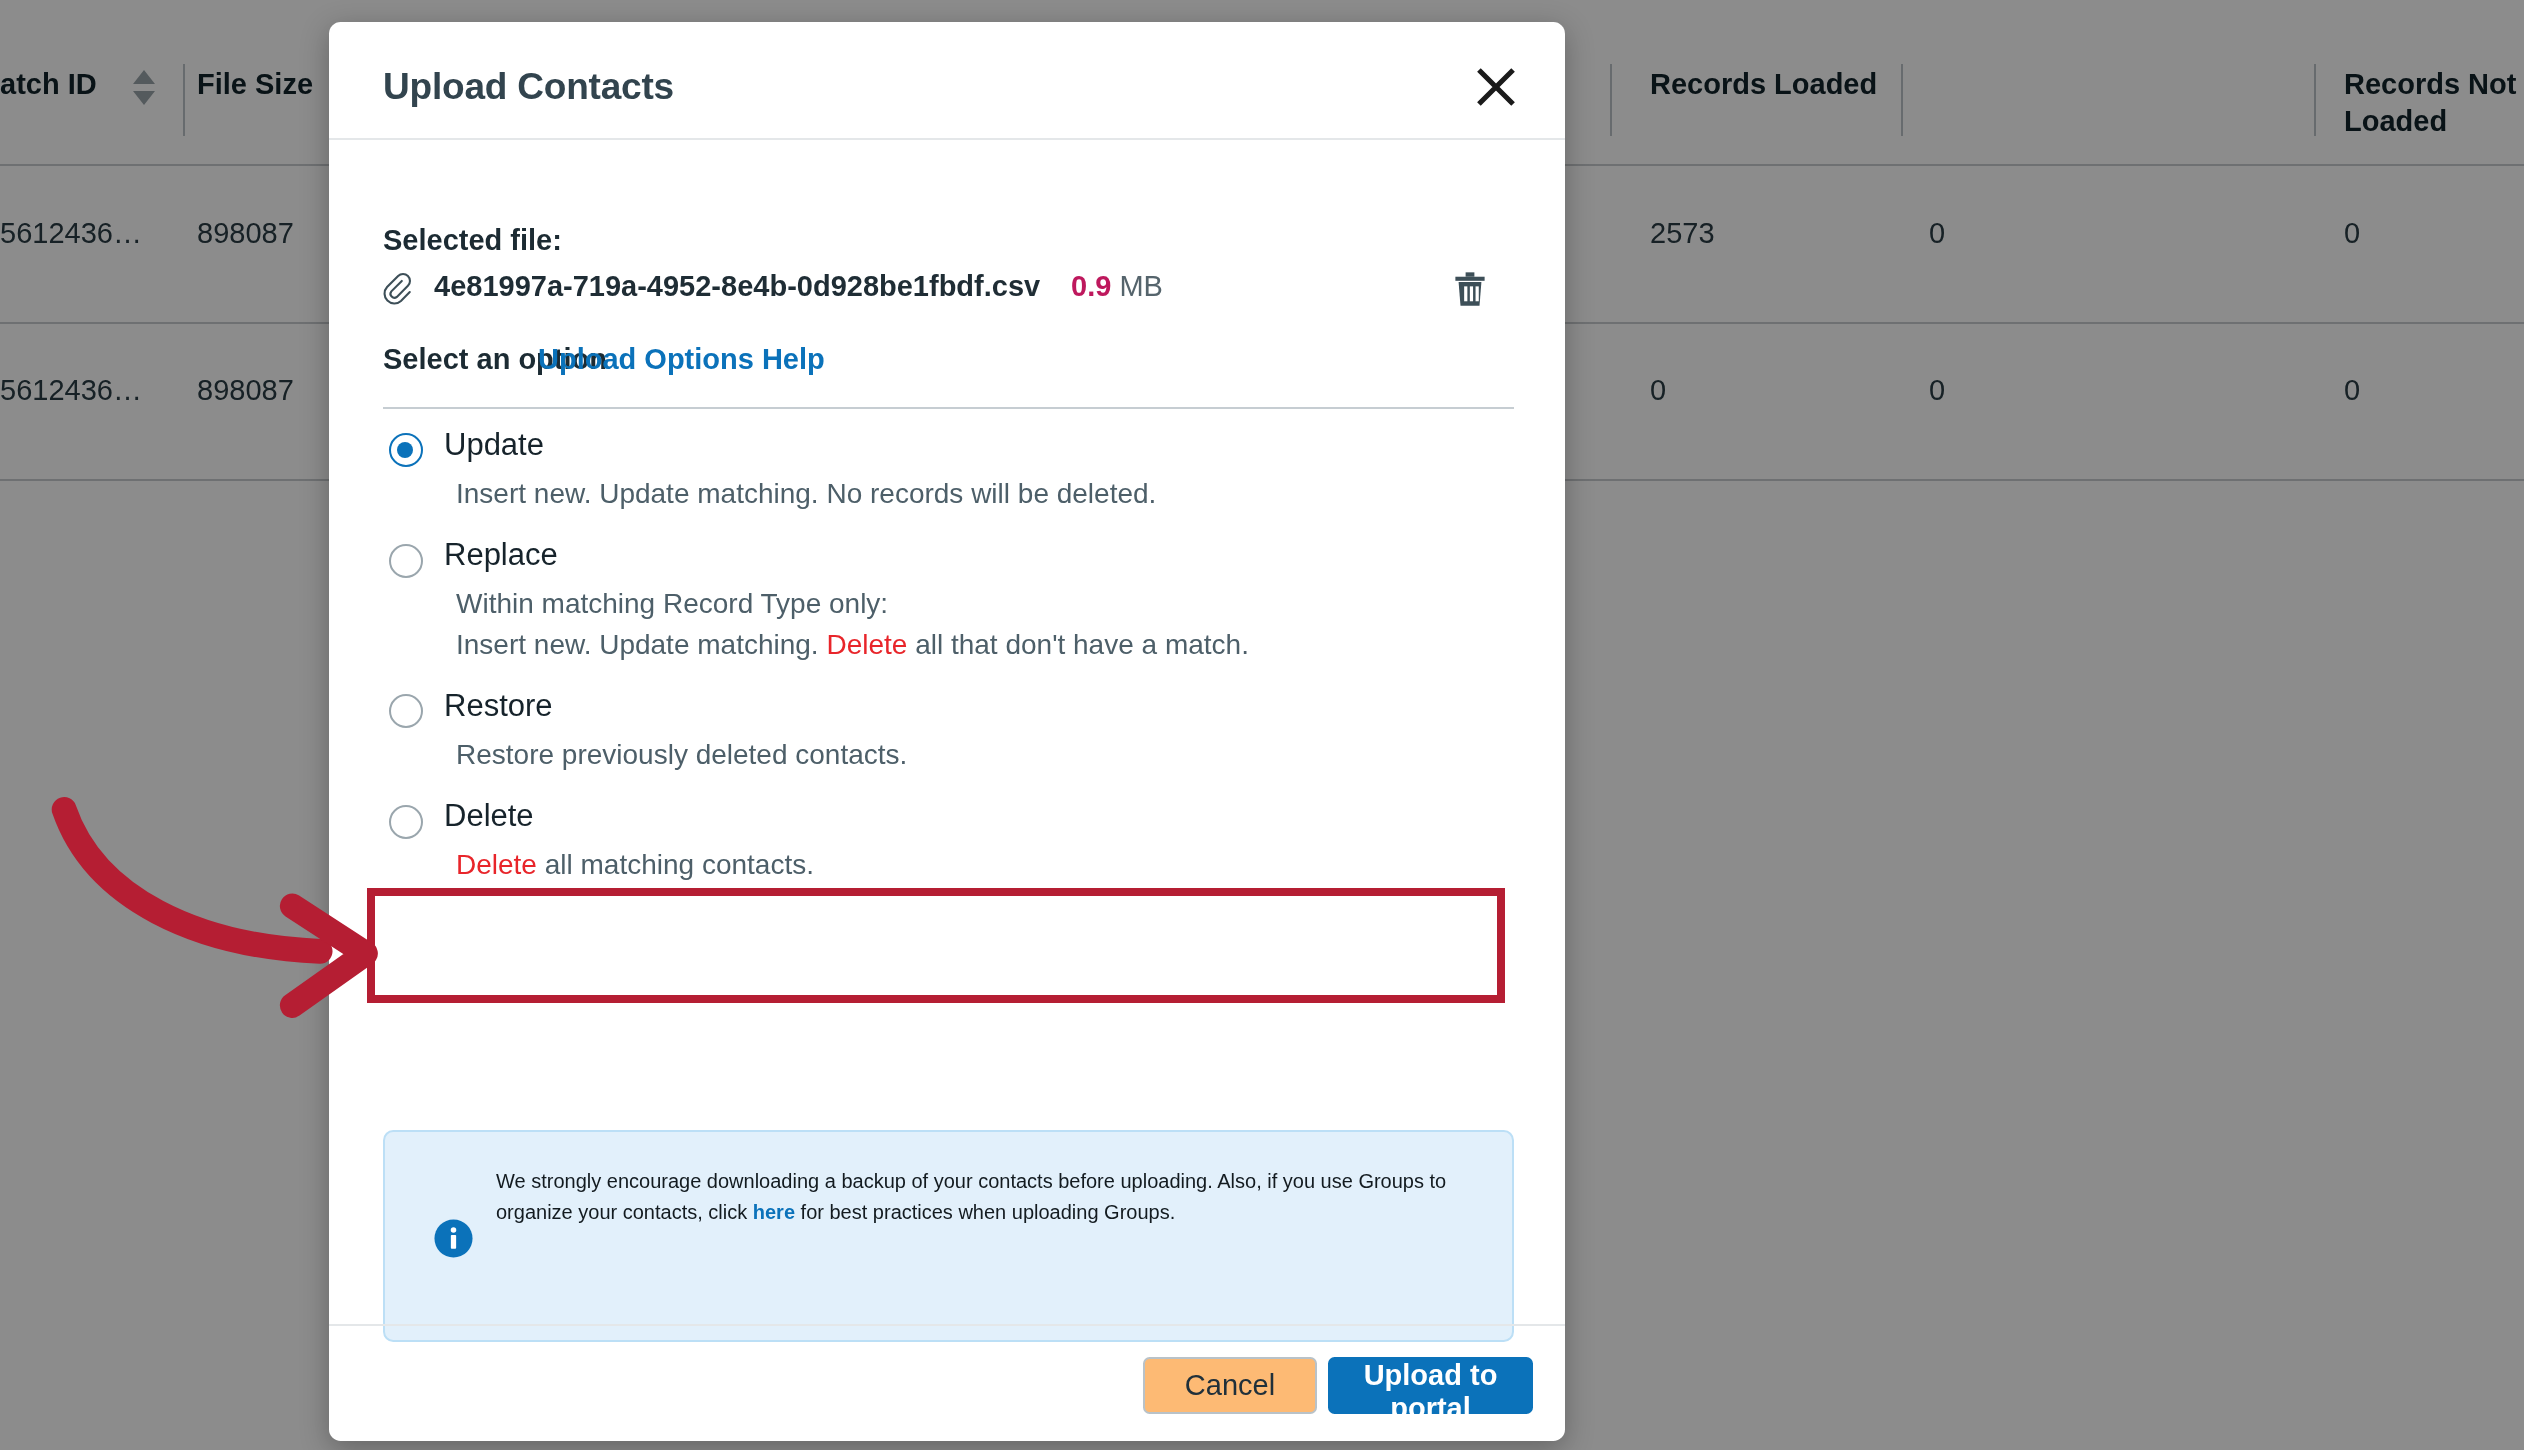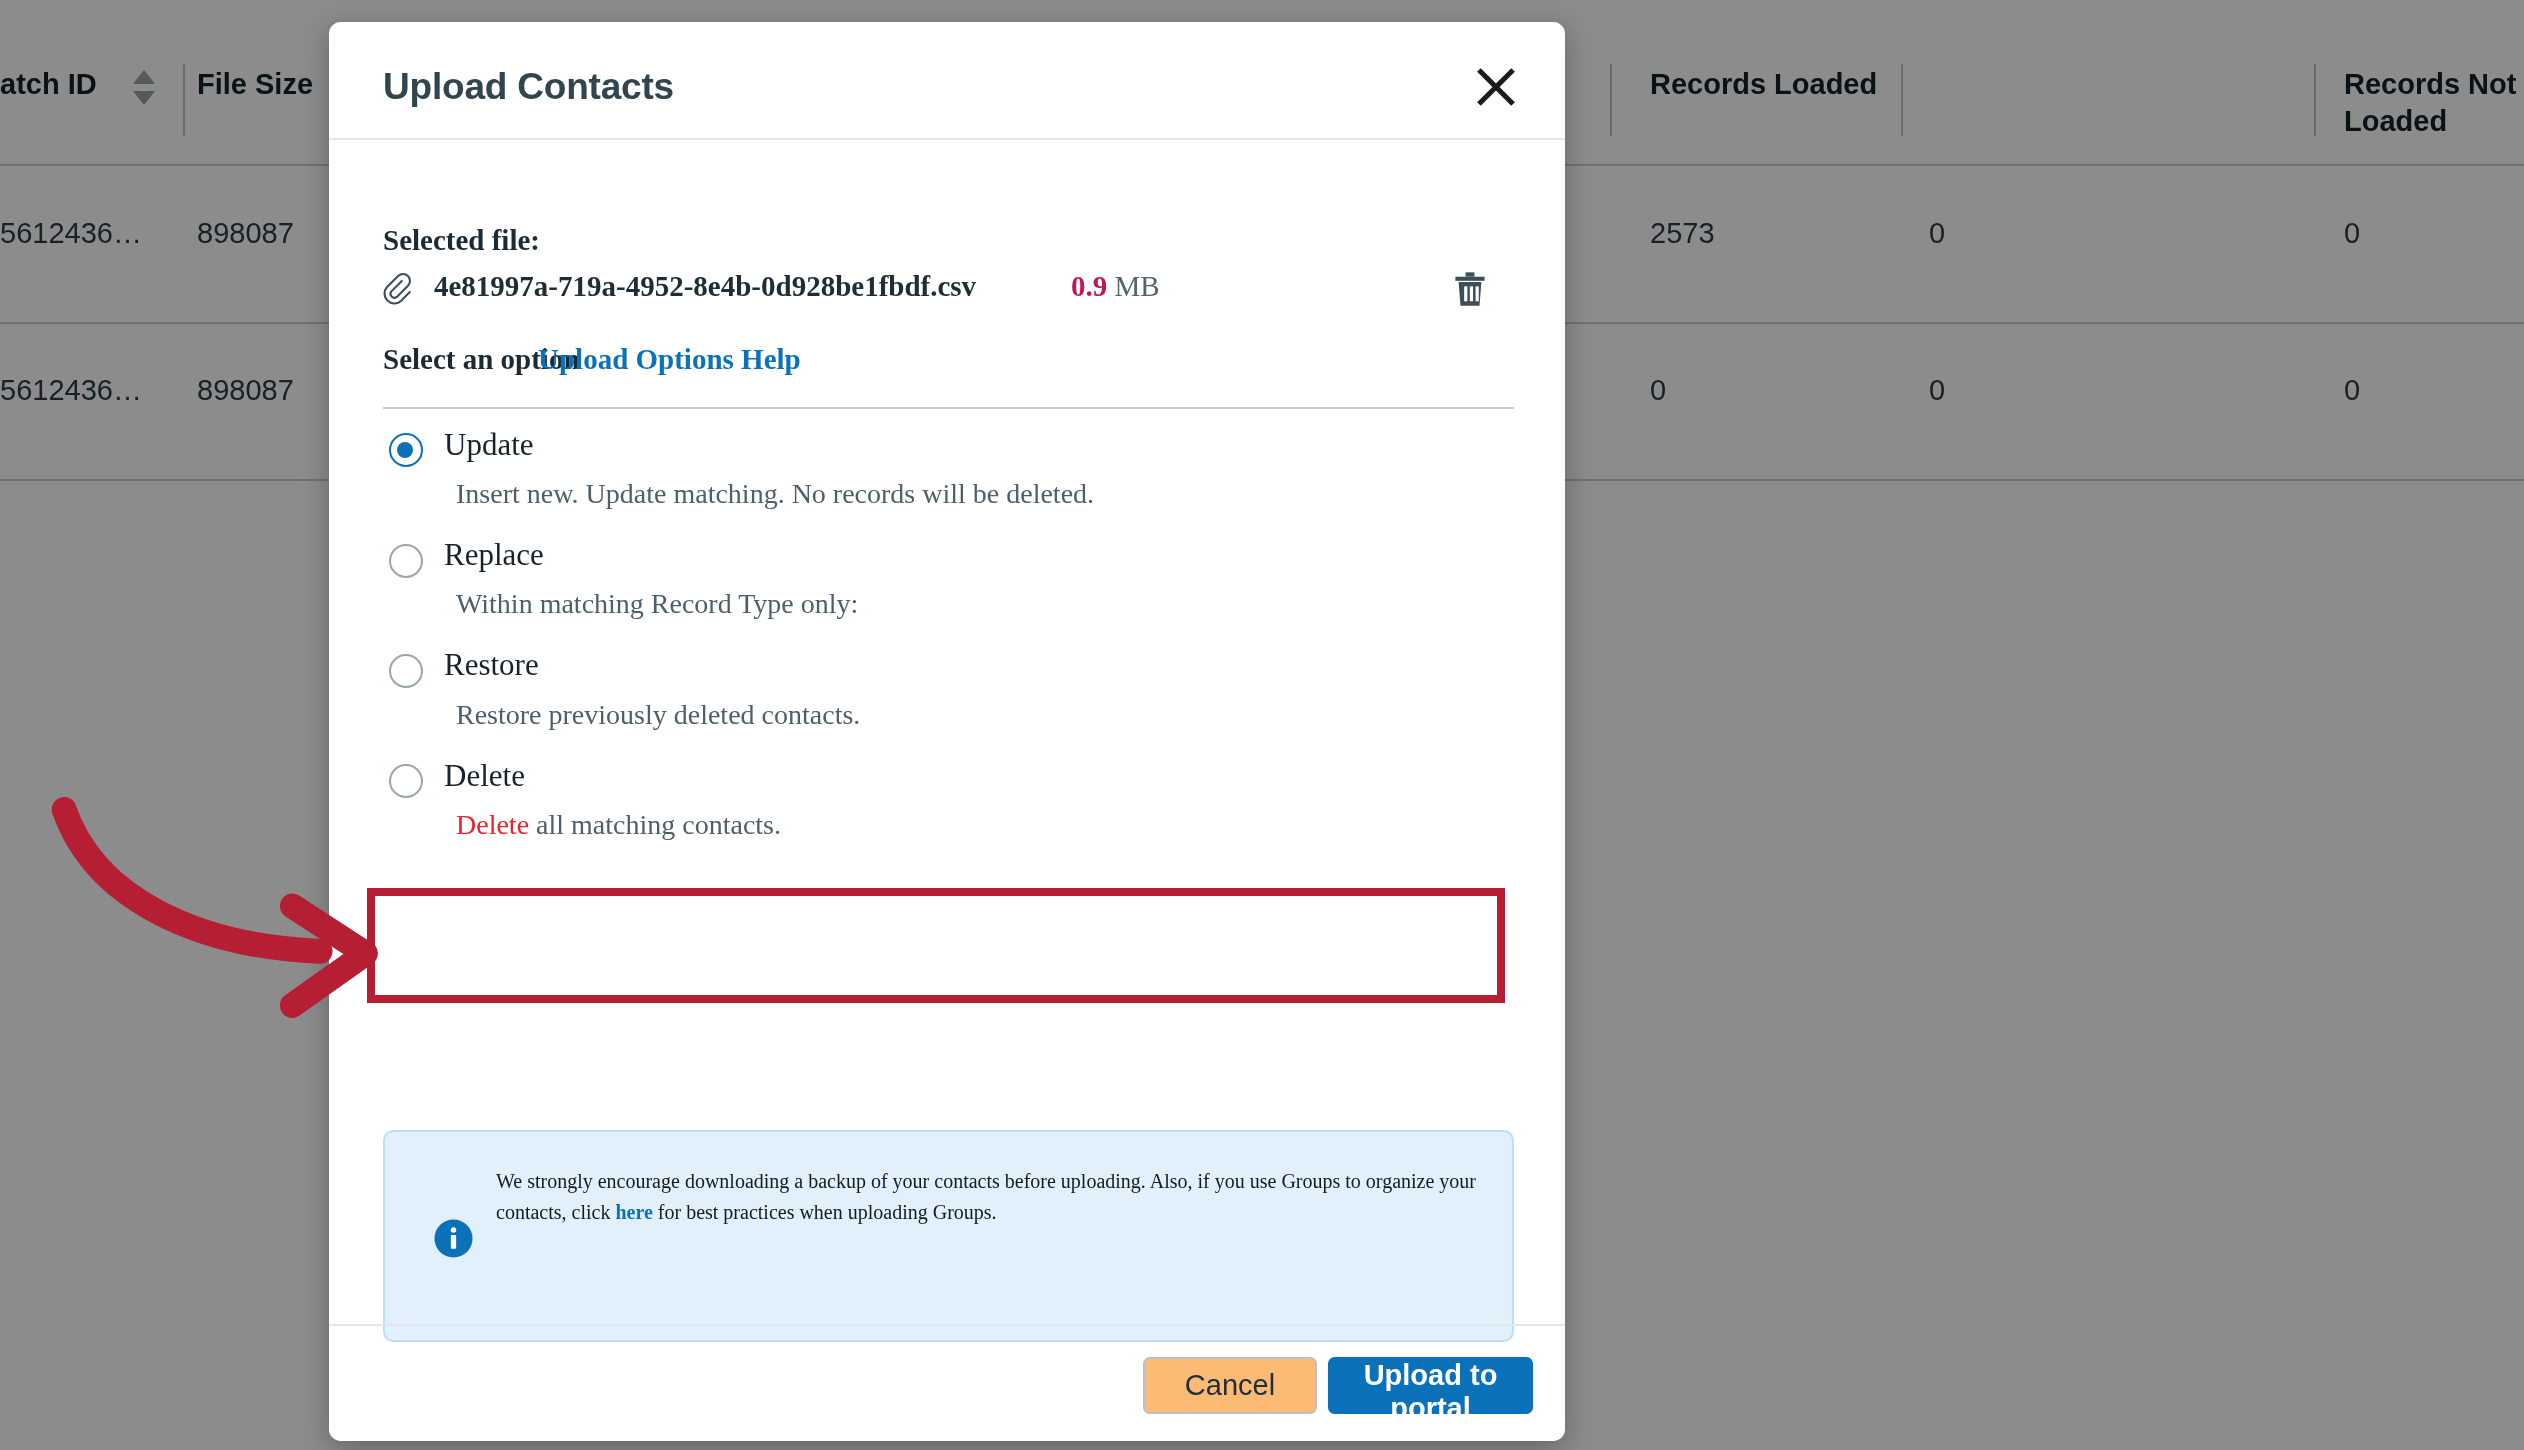--- a/index.html
+++ b/index.html
@@ -82,21 +82,20 @@
     position: absolute; right: 45px; top: 41px;
     width: 48px; height: 48px;
     background: none; border: none; cursor: pointer;
   }
   .close-btn svg { display: block; }
 
   .modal-body {
     position: relative;
     padding: 0 54px;
     height: 1169px;
-    font-family: Liberation Serif, serif;
   }
 
   .sel-file-label {
     position: absolute; left: 54px; top: 84px;
     font-size: 29px; font-weight: bold; color: #1c2b33;
   }
 
   .file-row {
     position: absolute; left: 54px; top: 126px;
     width: 1128px; height: 53px;
@@ -323,20 +322,21 @@
               <span class="radio-label">Update</span>
             </div>
             <div class="radio-desc"><span>Insert new. Update matching. No records will be deleted.</span></div>
           </div>
           <div class="radio-item" style="margin-top: 25px;">
             <div class="radio-head">
               <span class="radio-mark"></span>
               <span class="radio-label">Replace</span>
             </div>
             <div class="radio-desc"><span>Within matching Record Type only:</span></div>
+            <div class="radio-desc"><span>Insert new. Update matching. </span><span class="del">Delete</span><span> all that don't have a match.</span></div>
           </div>
           <div class="radio-item" style="margin-top: 25px;">
             <div class="radio-head">
               <span class="radio-mark"></span>
               <span class="radio-label">Restore</span>
             </div>
             <div class="radio-desc"><span>Restore previously deleted contacts.</span></div>
           </div>
           <div class="radio-item" style="margin-top: 25px;">
             <div class="radio-head">

